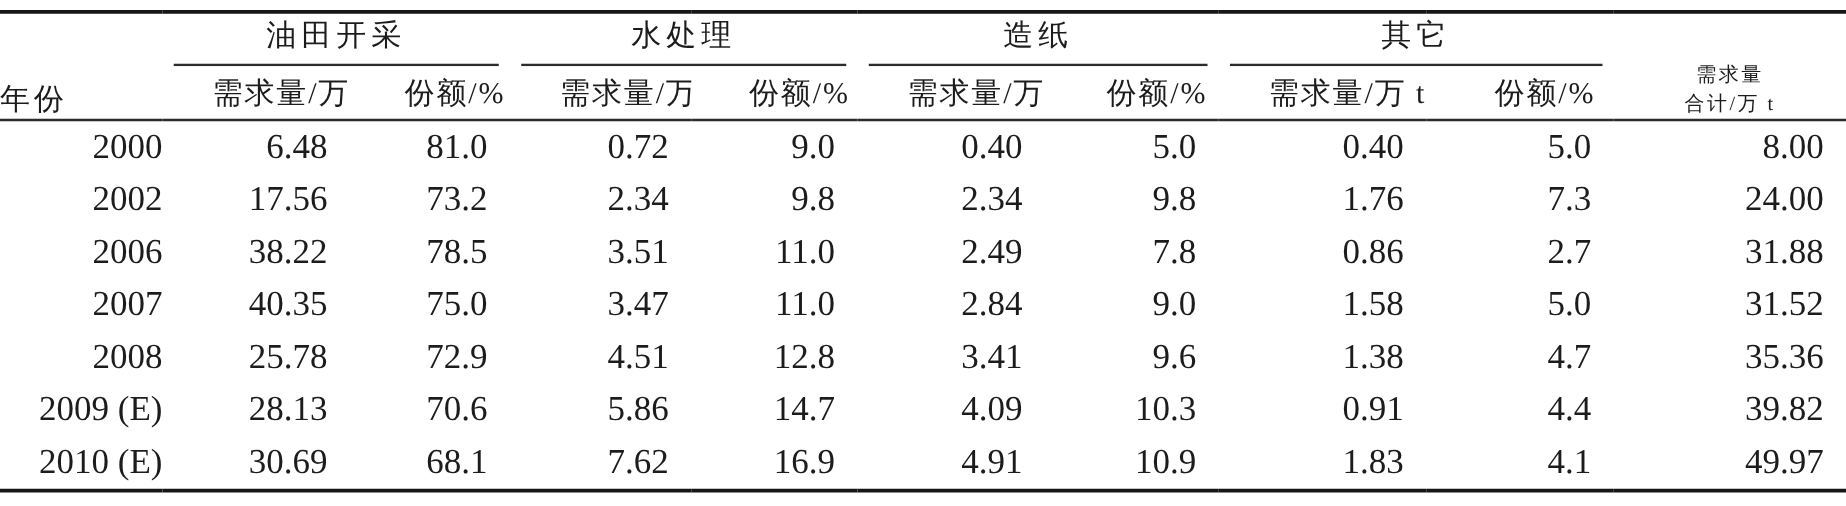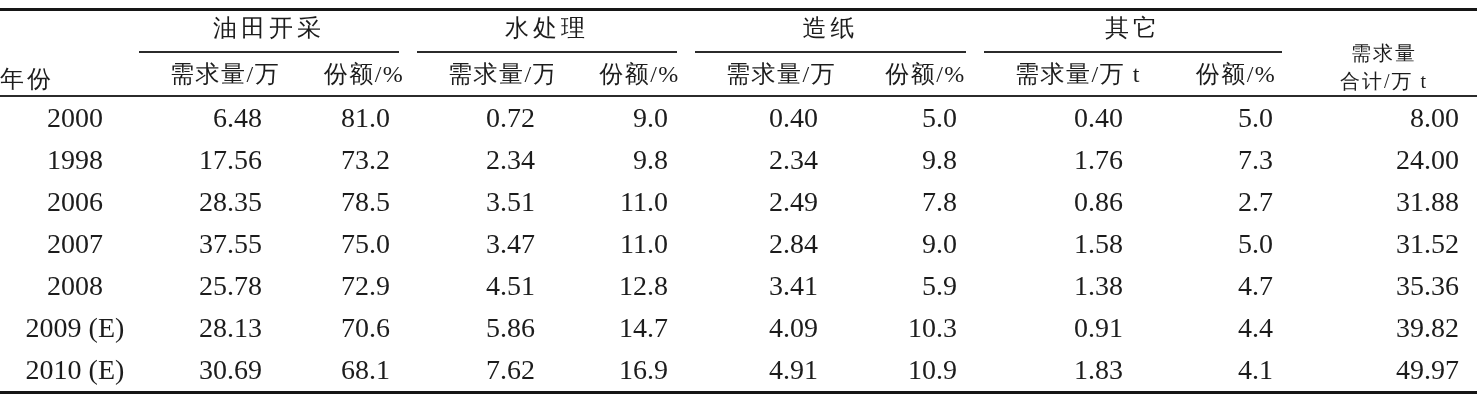--- a/index.html
+++ b/index.html
@@ -36,42 +36,42 @@
     text-align: center;
   }
   th.year-header {
     font-size: 24px;
     letter-spacing: 3px;
     text-align: left;
     vertical-align: middle;
     border-bottom: 2px solid #2b2b2b;
   }
   th.total-header {
-    font-size: 20px;
+    font-size: 16px;
     letter-spacing: 2px;
     text-align: center;
     vertical-align: middle;
     border-bottom: 2px solid #2b2b2b;
     line-height: 1.4;
   }
   tr.sub-row th {
     height: 42px;
     font-size: 24px;
     letter-spacing: 1.5px;
     text-align: center;
     vertical-align: middle;
     border-bottom: 2px solid #2b2b2b;
     padding-left: 40px;
   }
   tbody td {
     height: 42px;
     font-size: 28px;
     vertical-align: middle;
   }
-  td.year-cell { text-align: center; padding-left: 20px; }
+  td.year-cell { text-align: right; padding-left: 20px; }
   td.value-cell { text-align: right; padding-right: 18px; }
   td.total-cell { }
 </style>
 </head>
 <body>
 
 <table class="demand-table">
   <colgroup>
     <col style="width:130px">
     <col style="width:150px">
@@ -122,63 +122,63 @@
     <td class="value-cell">81.0</td>
     <td class="value-cell">0.72</td>
     <td class="value-cell">9.0</td>
     <td class="value-cell">0.40</td>
     <td class="value-cell">5.0</td>
     <td class="value-cell">0.40</td>
     <td class="value-cell">5.0</td>
     <td class="value-cell total-cell">8.00</td>
   </tr>
       <tr>
-    <td class="year-cell">1998</td>
+    <td class="year-cell">2002</td>
     <td class="value-cell">17.56</td>
     <td class="value-cell">73.2</td>
     <td class="value-cell">2.34</td>
     <td class="value-cell">9.8</td>
     <td class="value-cell">2.34</td>
     <td class="value-cell">9.8</td>
     <td class="value-cell">1.76</td>
     <td class="value-cell">7.3</td>
     <td class="value-cell total-cell">24.00</td>
   </tr>
       <tr>
     <td class="year-cell">2006</td>
-    <td class="value-cell">28.35</td>
+    <td class="value-cell">38.22</td>
     <td class="value-cell">78.5</td>
     <td class="value-cell">3.51</td>
     <td class="value-cell">11.0</td>
     <td class="value-cell">2.49</td>
     <td class="value-cell">7.8</td>
     <td class="value-cell">0.86</td>
     <td class="value-cell">2.7</td>
     <td class="value-cell total-cell">31.88</td>
   </tr>
       <tr>
     <td class="year-cell">2007</td>
-    <td class="value-cell">37.55</td>
+    <td class="value-cell">40.35</td>
     <td class="value-cell">75.0</td>
     <td class="value-cell">3.47</td>
     <td class="value-cell">11.0</td>
     <td class="value-cell">2.84</td>
     <td class="value-cell">9.0</td>
     <td class="value-cell">1.58</td>
     <td class="value-cell">5.0</td>
     <td class="value-cell total-cell">31.52</td>
   </tr>
       <tr>
     <td class="year-cell">2008</td>
     <td class="value-cell">25.78</td>
     <td class="value-cell">72.9</td>
     <td class="value-cell">4.51</td>
     <td class="value-cell">12.8</td>
     <td class="value-cell">3.41</td>
-    <td class="value-cell">5.9</td>
+    <td class="value-cell">9.6</td>
     <td class="value-cell">1.38</td>
     <td class="value-cell">4.7</td>
     <td class="value-cell total-cell">35.36</td>
   </tr>
       <tr>
     <td class="year-cell">2009 (E)</td>
     <td class="value-cell">28.13</td>
     <td class="value-cell">70.6</td>
     <td class="value-cell">5.86</td>
     <td class="value-cell">14.7</td>

